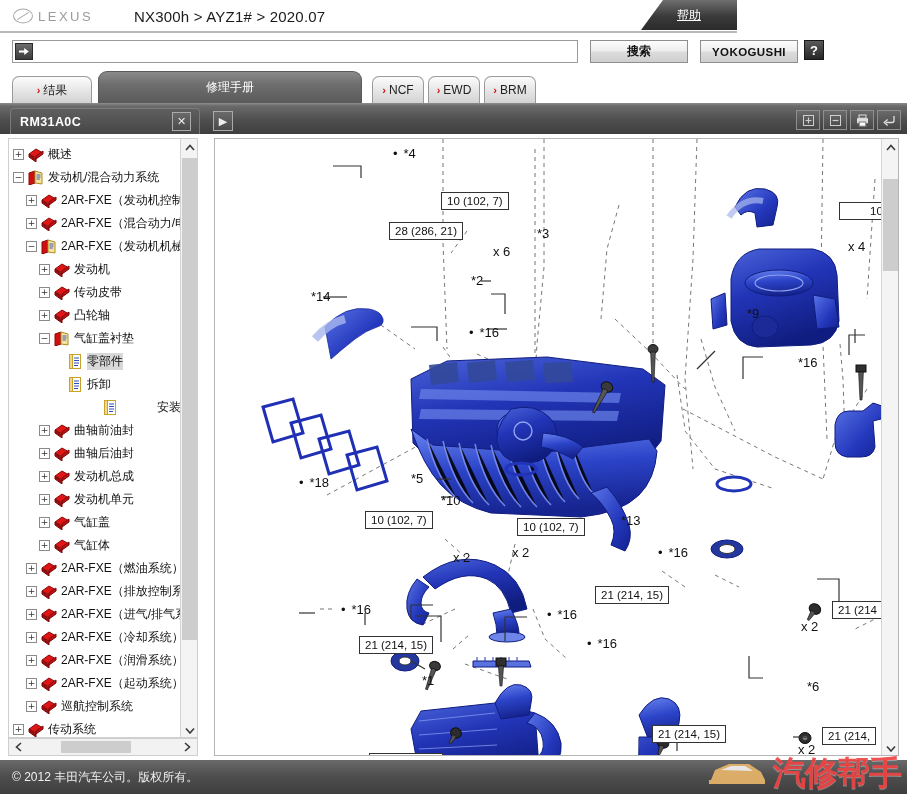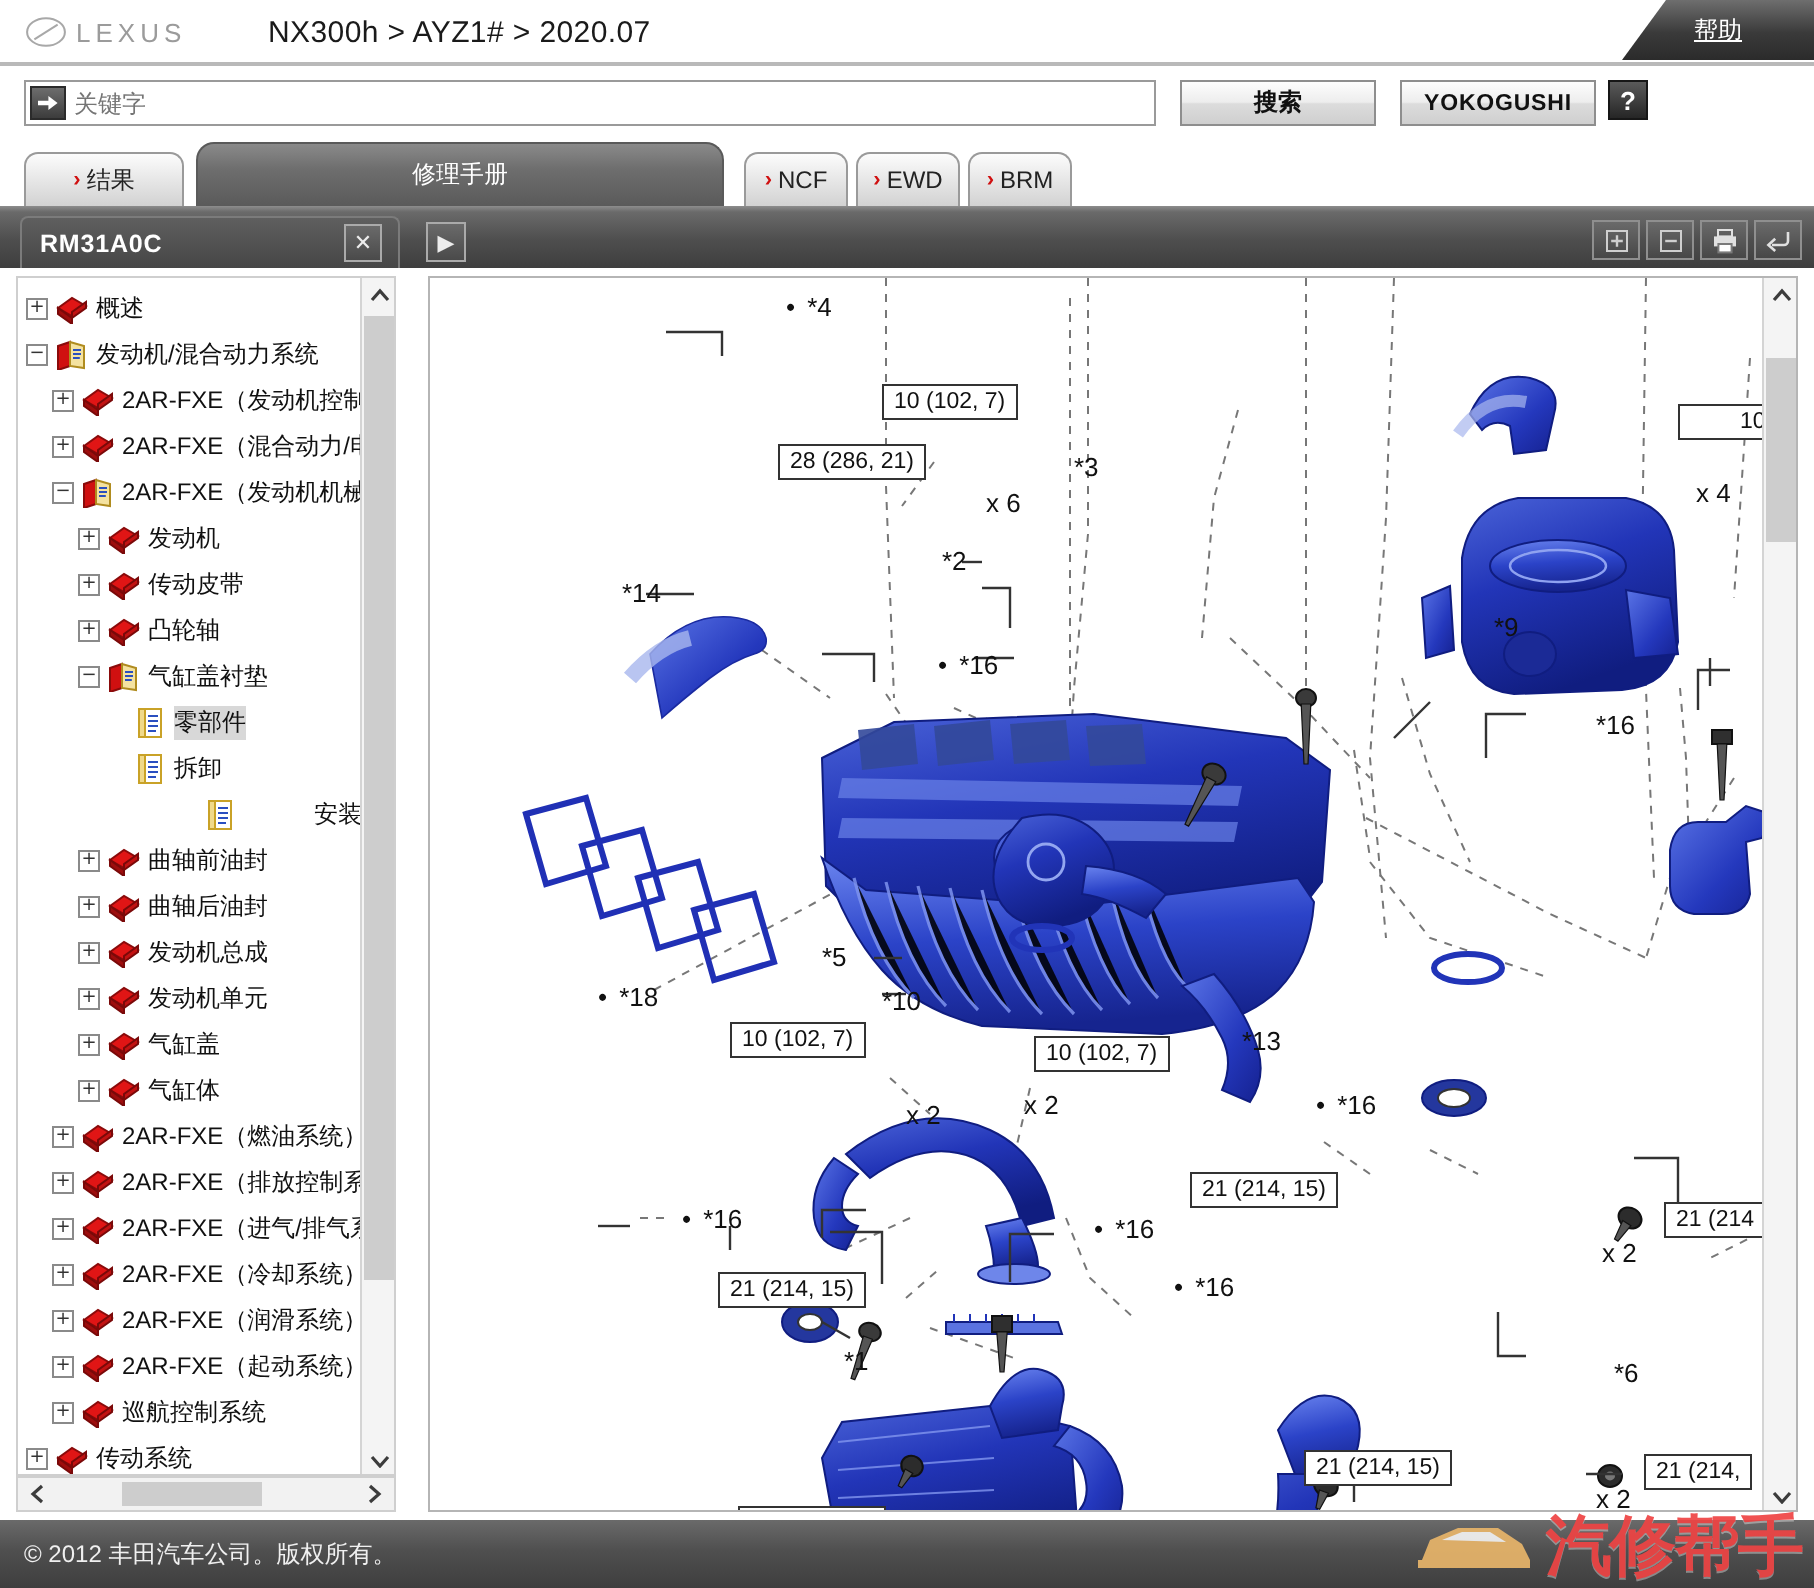--- a/index.html
+++ b/index.html
@@ -7,21 +7,21 @@
     margin: 0; padding: 0;
     width: 907px; height: 794px;
     background: #ffffff;
     font-family: "Liberation Sans", "DejaVu Sans", sans-serif;
     overflow: hidden;
   }
   #app { position: relative; width: 907px; height: 794px; background:#fff; }
 
   
   .header {
-    position: absolute; left:0; top:0; width:907px; height:33px;
+    position: absolute; left:0; top:0; width:737px; height:33px;
     background:#ffffff; border-bottom:2px solid #b9b9b9;
   }
   .lexus-logo {
     position:absolute; left:12px; top:6px; width:108px; height:20px;
     display:flex; align-items:center; gap:4px;
   }
   .lexus-mark { width:22px; height:16px; }
   .lexus-word {
     font-size:13px; letter-spacing:2.5px; color:#9b9b9b;
     font-family:"Liberation Sans", sans-serif; font-weight:400;
@@ -232,21 +232,20 @@
     </div>
   </div>
 
   <div class="searchbar">
     <div class="search-wrap">
       <div class="search-go">
         <svg width="11" height="9" viewBox="0 0 11 9">
             <path d="M0 3.4h5.2V1l4.6 3.5-4.6 3.5V5.6H0z" fill="#fff"></path>
           </svg>
       </div>
-      <input class="search-input" type="text" placeholder="关键字" style="">
     </div>
     <div class="btn-std" id="btn-search">搜索</div>
     <div class="btn-std" id="btn-yoko">YOKOGUSHI</div>
     <div class="btn-help-q">?</div>
   </div>
 
   <div class="tabstrip">
     <div class="tab" id="tab-result">
       <span class="arr">›</span>
       <span>结果</span>
@@ -868,21 +867,21 @@
             <div class="ref dotted" style="left: 178px; top: 7px;">*4</div>
             <div class="ref" style="left: 322px; top: 87px;">*3</div>
             <div class="ref" style="left: 278px; top: 105px;">x 6</div>
             <div class="ref" style="left: 633px; top: 100px;">x 4</div>
             <div class="ref" style="left: 256px; top: 134px;">*2</div>
             <div class="ref" style="left: 96px; top: 150px;">*14</div>
             <div class="ref dotted" style="left: 254px; top: 186px;">*16</div>
             <div class="ref" style="left: 532px; top: 167px;">*9</div>
             <div class="ref" style="left: 583px; top: 216px;">*16</div>
             <div class="ref" style="left: 196px; top: 332px;">*5</div>
-            <div class="ref dotted" style="left: 84px; top: 336px; margin-top: 16px;">*18</div>
+            <div class="ref dotted" style="left: 84px; top: 336px;">*18</div>
             <div class="ref" style="left: 226px; top: 354px;">*10</div>
             <div class="ref" style="left: 406px; top: 374px;">*13</div>
             <div class="ref" style="left: 238px; top: 411px;">x 2</div>
             <div class="ref" style="left: 297px; top: 406px;">x 2</div>
             <div class="ref dotted" style="left: 443px; top: 406px;">*16</div>
             <div class="ref dotted" style="left: 126px; top: 463px;">*16</div>
             <div class="ref dotted" style="left: 332px; top: 468px;">*16</div>
             <div class="ref" style="left: 586px; top: 480px;">x 2</div>
             <div class="ref dotted" style="left: 372px; top: 497px;">*16</div>
             <div class="ref" style="left: 207px; top: 534px;">*1</div>

